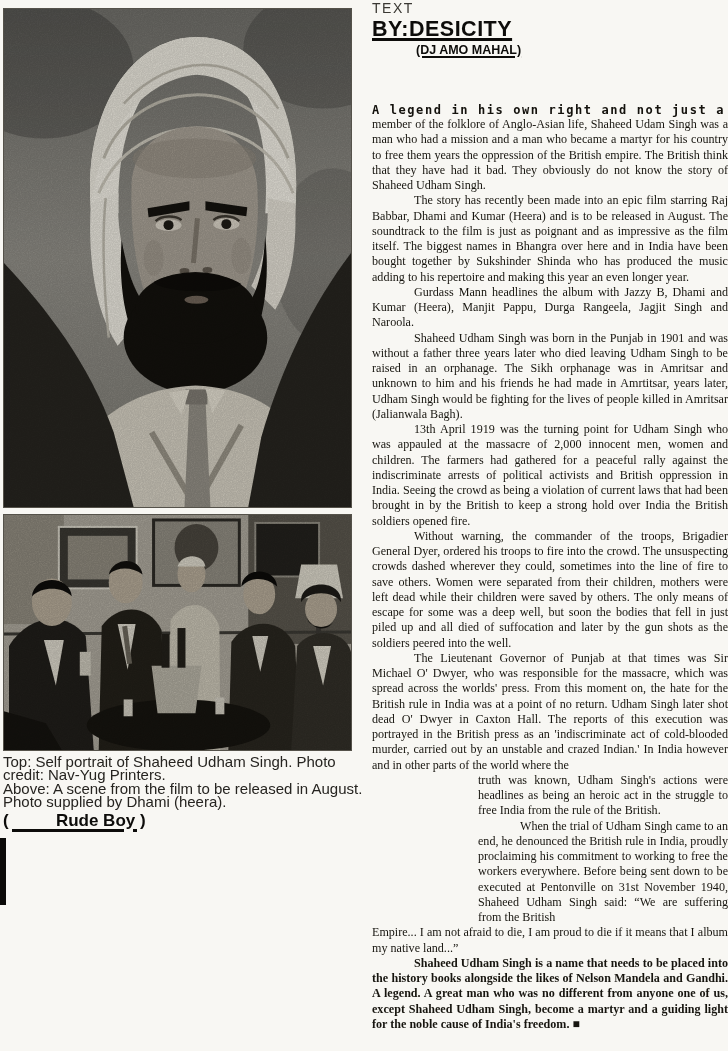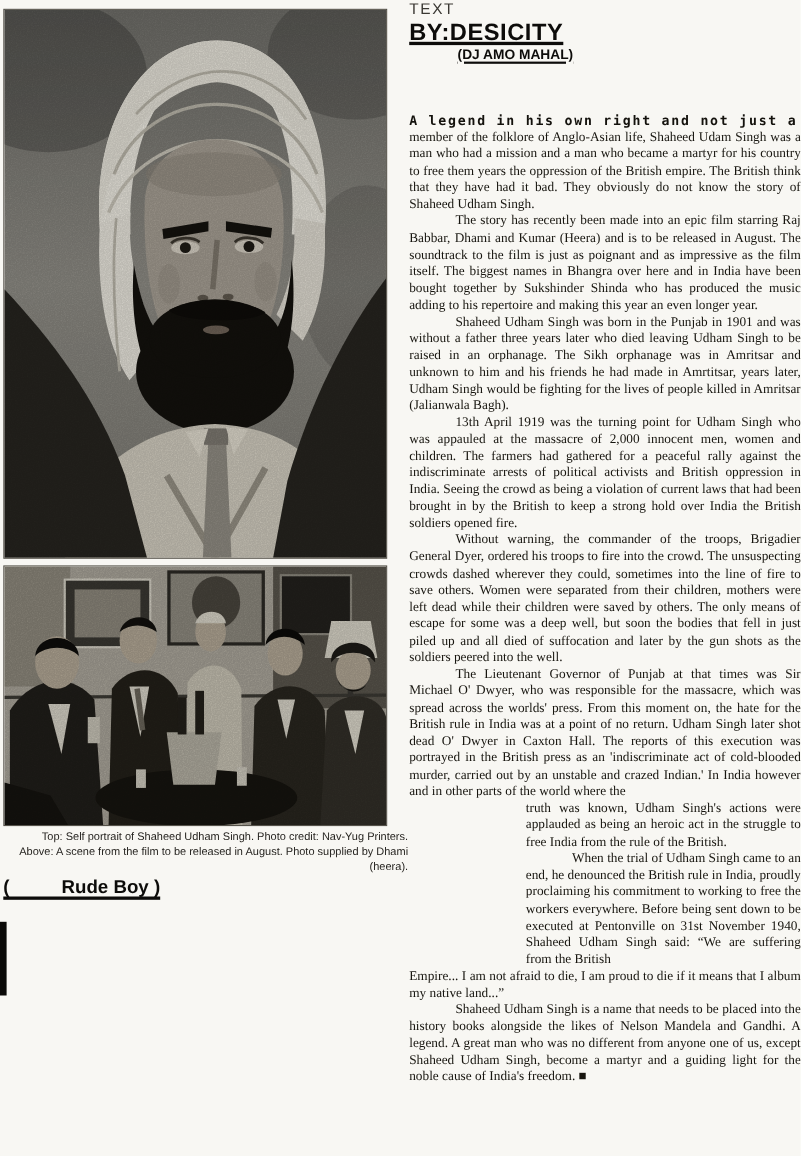--- a/index.html
+++ b/index.html
@@ -12,21 +12,21 @@
     color: #17150f;
   }
   
   .left-col { position:absolute; left:3px; top:8px; width:352px; }
   .photo-frame { width:349px; display:block; border:1px solid #55524a; box-sizing:border-box; }
   .portrait { height:500px; }
   .film { height:237px; margin-top:6px; }
   .caption {
     margin-top:4px; width:368px;
     font-family:"Liberation Sans", sans-serif;
-    font-size:10px; line-height:13.4px; color:#262420;text-align:right;
+    font-size:15px; line-height:13.4px; color:#262420;
   }
   .headline-wrap { position:relative; left:-3px; margin-top:8px; height:110px; }
   .headline-svg text {
     font-family:"Liberation Sans", sans-serif;
     font-weight:bold; fill:#0b0a08;
   }
   .subtitle {
     margin-top:2px;
     font-family:"Liberation Sans", sans-serif;
     font-weight:bold; font-size:17px; color:#0d0c0a;
@@ -56,21 +56,21 @@
   }
   .lead {
     margin-top:46px;
     font-family:"DejaVu Sans Mono", monospace;
     font-weight:bold; font-size:12px; letter-spacing:1.6px;
     white-space:nowrap; color:#14120d;
   }
   .article { font-size:12.1px; line-height:15.25px; }
   .article p { margin:0; text-indent:42px; text-align:justify; }
   .article p.cont { text-indent:0; }
-  .article p.bold { font-weight:normal; }
+  .article p.bold { font-weight:bold; }
   .block-b { margin-left:106px; width:250px; }
 </style>
 </head>
 <body>
 
 <div class="page">
 
   <div class="left-col">
 
     <svg class="photo-frame portrait" viewBox="0 0 348 500" preserveAspectRatio="none">
@@ -207,27 +207,28 @@
     <div class="kicker">TEXT</div>
     <div class="byline">BY:DESICITY</div>
     <div class="byline-sub">(DJ AMO MAHAL)</div>
 
     <div class="lead">A legend in his own right and not just a</div>
 
     <div class="article">
       <div>
           <p class="cont">member of the folklore of Anglo-Asian life, Shaheed Udam Singh was a man who had a mission and a man who became a martyr for his country to free them years the oppression of the British empire. The British think that they have had it bad. They obviously do not know the story of Shaheed Udham Singh.</p>
           <p>The story has recently been made into an epic film starring Raj Babbar, Dhami and Kumar (Heera) and is to be released in August. The soundtrack to the film is just as poignant and as impressive as the film itself. The biggest names in Bhangra over here and in India have been bought together by Sukshinder Shinda who has produced the music adding to his repertoire and making this year an even longer year.</p>
+          <p>Gurdass Mann headlines the album with Jazzy B, Dhami and Kumar (Heera), Manjit Pappu, Durga Rangeela, Jagjit Singh and Naroola.</p>
           <p>Shaheed Udham Singh was born in the Punjab in 1901 and was without a father three years later who died leaving Udham Singh to be raised in an orphanage. The Sikh orphanage was in Amritsar and unknown to him and his friends he had made in Amrtitsar, years later, Udham Singh would be fighting for the lives of people killed in Amritsar (Jalianwala Bagh).</p>
           <p>13th April 1919 was the turning point for Udham Singh who was appauled at the massacre of 2,000 innocent men, women and children. The farmers had gathered for a peaceful rally against the indiscriminate arrests of political activists and British oppression in India. Seeing the crowd as being a violation of current laws that had been brought in by the British to keep a strong hold over India the British soldiers opened fire.</p>
           <p>Without warning, the commander of the troops, Brigadier General Dyer, ordered his troops to fire into the crowd. The unsuspecting crowds dashed wherever they could, sometimes into the line of fire to save others. Women were separated from their children, mothers were left dead while their children were saved by others. The only means of escape for some was a deep well, but soon the bodies that fell in just piled up and all died of suffocation and later by the gun shots as the soldiers peered into the well.</p>
           <p>The Lieutenant Governor of Punjab at that times was Sir Michael O' Dwyer, who was responsible for the massacre, which was spread across the worlds' press. From this moment on, the hate for the British rule in India was at a point of no return. Udham Singh later shot dead O' Dwyer in Caxton Hall. The reports of this execution was portrayed in the British press as an 'indiscriminate act of cold-blooded murder, carried out by an unstable and crazed Indian.' In India however and in other parts of the world where the</p>
         </div>
       <div class="block-b">
-          <p class="cont">truth was known, Udham Singh's actions were applauded as being an heroic act in the struggle to free India from the rule of the British.</p>
+          <p class="cont">truth was known, Udham Singh's actions were headlines as being an heroic act in the struggle to free India from the rule of the British.</p>
           <p>When the trial of Udham Singh came to an end, he denounced the British rule in India, proudly proclaiming his commitment to working to free the workers everywhere. Before being sent down to be executed at Pentonville on 31st November 1940, Shaheed Udham Singh said: “We are suffering from the British</p>
         </div>
       <div>
           <p class="cont">Empire... I am not afraid to die, I am proud to die if it means that I album my native land...”</p>
           <p class="bold">Shaheed Udham Singh is a name that needs to be placed into the history books alongside the likes of Nelson Mandela and Gandhi. A legend. A great man who was no different from anyone one of us, except Shaheed Udham Singh, become a martyr and a guiding light for the noble cause of India's freedom. ■</p>
         </div>
     </div>
   </div>
 
 </div>

